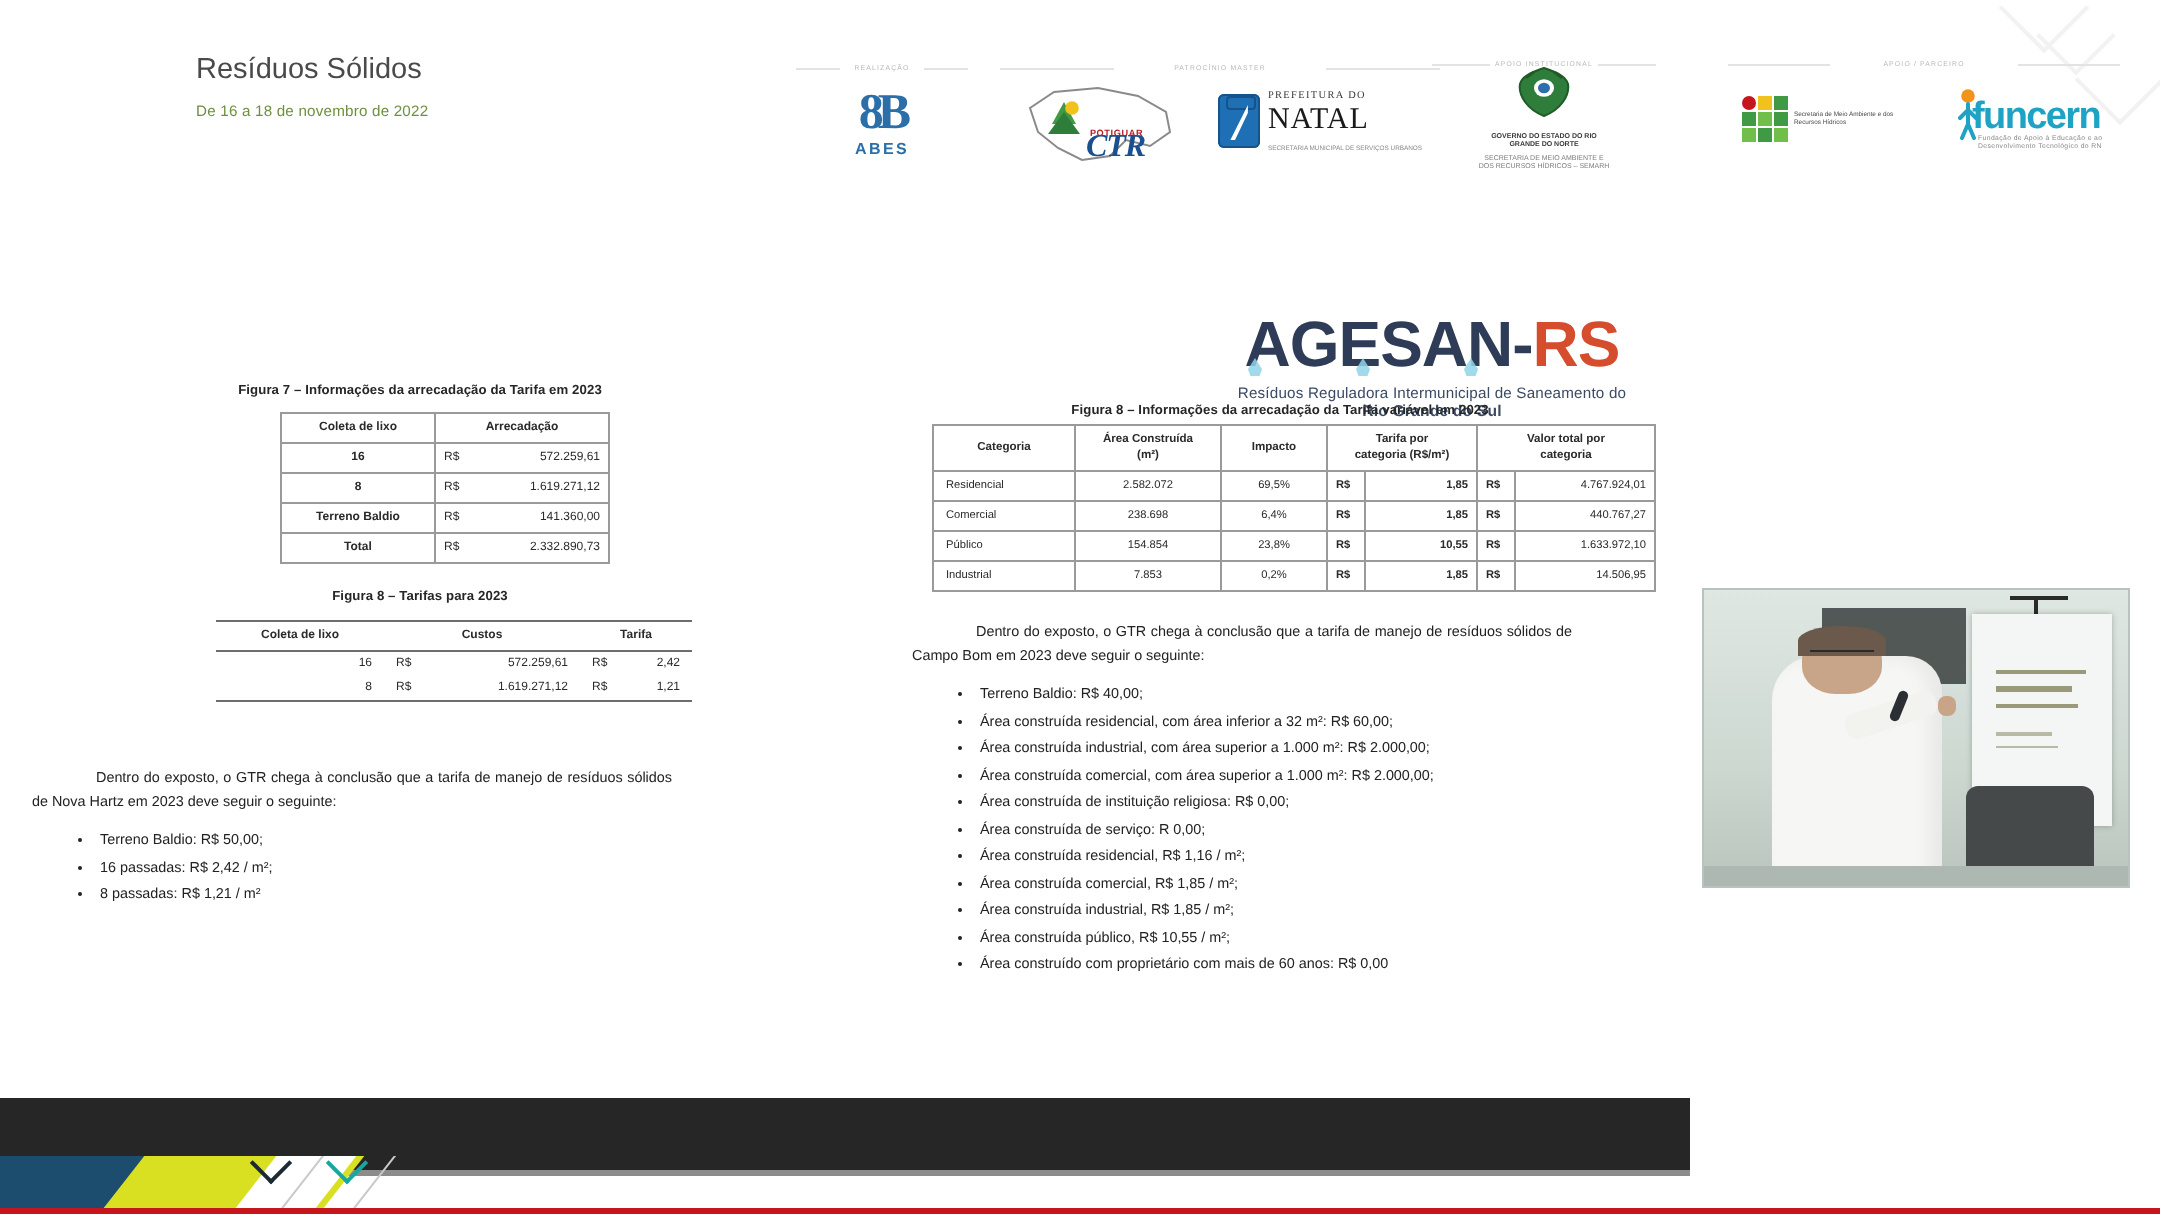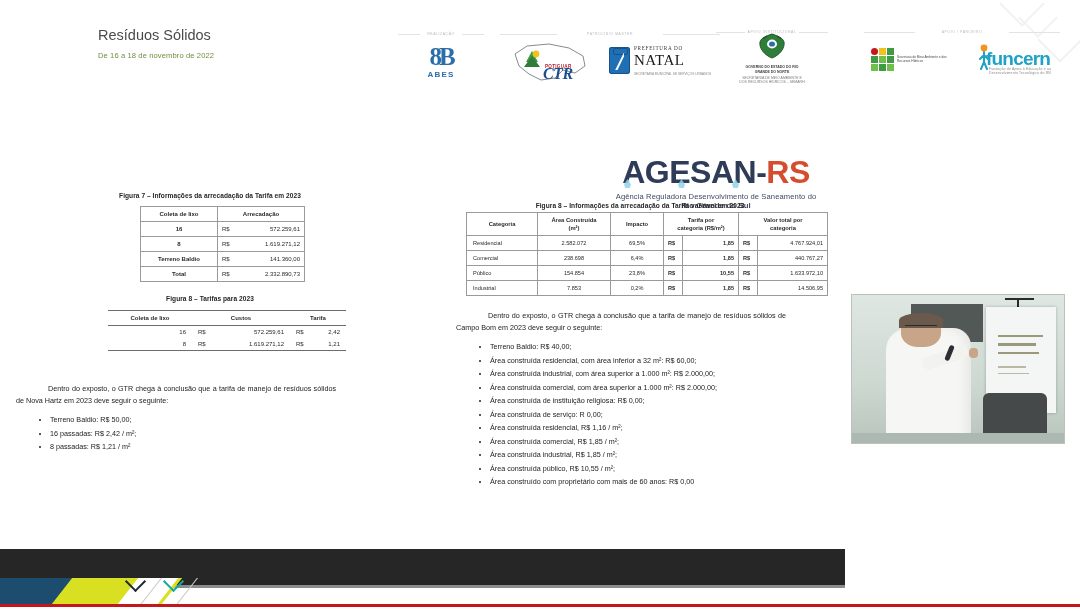--- a/index.html
+++ b/index.html
@@ -278,21 +278,21 @@
 
   <div class="agesan">
     <div class="ag-word">
       <span>AGESAN</span><span>-</span><span class="rs">RS</span>
     </div>
     <div class="ag-drops">
       <div class="drop"></div>
         <div class="drop"></div>
         <div class="drop"></div>
     </div>
-    <div class="ag-sub1">Agência Reguladora Desenvolvimento de Saneamento do</div>
+    <div class="ag-sub1">Resíduos Reguladora Intermunicipal de Saneamento do</div>
     <div class="ag-sub2">Rio Grande do Sul</div>
   </div>
 
   <div style="position:absolute;left:85px;top:192px;width:250px;">
     <div class="fig-cap">Figura 7 – Informações da arrecadação da Tarifa em 2023</div>
   </div>
   <table class="doc tbl7">
     <thead>
       <tr>
         <th>Coleta de lixo</th>

